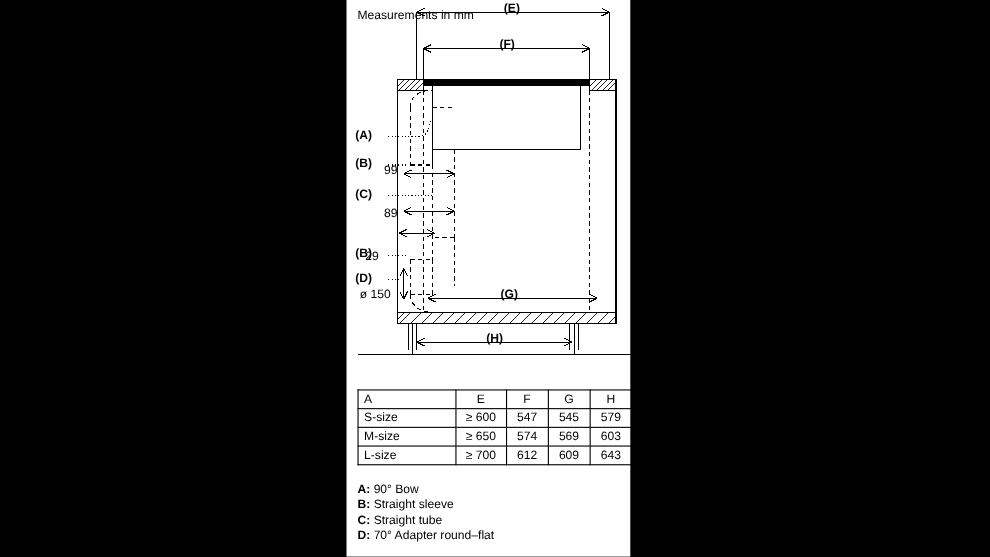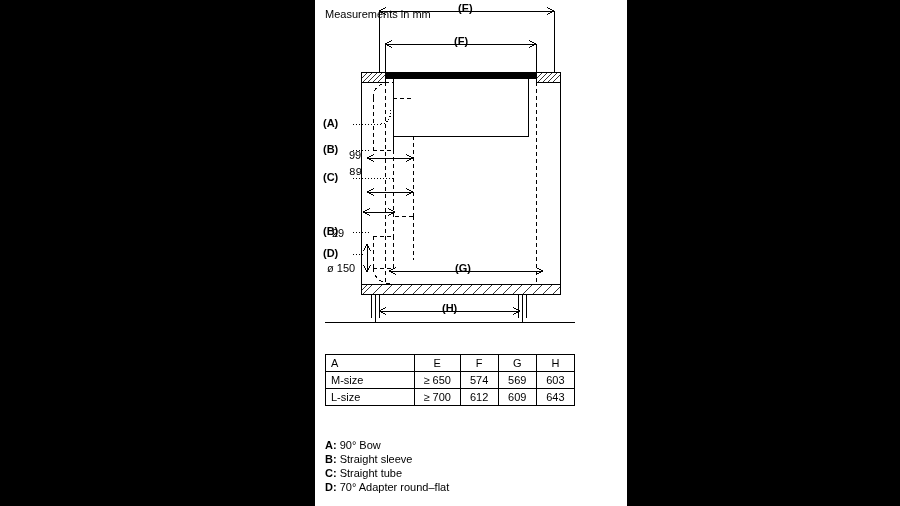--- a/index.html
+++ b/index.html
@@ -1,18 +1,18 @@
 <!DOCTYPE html>
 <html><head>
 <meta charset="utf-8">
 <style>
   html,body{margin:0;padding:0;background:#000;}
   body{width:900px;height:506px;overflow:hidden;font-family:"Liberation Sans",sans-serif;}
   #stage{position:relative;width:900px;height:506px;background:#000;}
-  #sheet{position:absolute;left:315px;top:0;width:312px;height:506px;background:#fff;}
+  #sheet{position:absolute;left:315px;top:0;width:258px;height:506px;background:#fff;}
   .lbl{position:absolute;font-size:11px;color:#000;white-space:nowrap;}
   .bold{font-weight:bold;}
   svg{position:absolute;left:0;top:0;}
   table{position:absolute;border-collapse:collapse;font-size:11px;color:#000;}
   td,th{border:1px solid #000;padding:2px 5px;font-weight:normal;text-align:left;}
   .num{text-align:center;}
   .legend{position:absolute;font-size:11px;line-height:14px;color:#000;}
   .legend div{white-space:nowrap;}
   .legend b{font-weight:bold;}
 </style>
@@ -173,35 +173,42 @@
     <div class="lbl bold" style="left:139px;top:35px;">(F)</div>
     <div class="lbl bold" style="left:8px;top:117px;">(A)</div>
     <div class="lbl bold" style="left:8px;top:143px;">(B)</div>
     <div class="lbl bold" style="left:8px;top:171px;">(C)</div>
     <div class="lbl bold" style="left:8px;top:225px;">(B)</div>
     <div class="lbl bold" style="left:8px;top:247px;">(D)</div>
     <div class="lbl bold" style="left:140px;top:262px;">(G)</div>
     <div class="lbl bold" style="left:127px;top:302px;">(H)</div>
 
     <div class="lbl" style="left:34px;top:149px;">99</div>
-    <div class="lbl" style="left:34px;top:166px;font-family:Liberation Mono, monospace;">89</div>
+    <div class="lbl" style="left:34px;top:188px;">89</div>
     <div class="lbl" style="left:17px;top:203px;margin-top:24px;">29</div>
     <div class="lbl" style="left:12px;top:262px;">ø 150</div>
 
     <table style="left:10px;top:354px;width:250px;">
       <thead>
         <tr>
           <th style="width:110px;">A</th>
           <th class="num" style="width:44px;">E</th>
           <th class="num" style="width:32px;">F</th>
           <th class="num" style="width:32px;">G</th>
           <th class="num" style="width:32px;">H</th>
         </tr>
       </thead>
       <tbody>
+        <tr>
+          <td>S-size</td>
+          <td class="num">≥ 600</td>
+          <td class="num">547</td>
+          <td class="num">545</td>
+          <td class="num">579</td>
+        </tr>
         <tr>
           <td>M-size</td>
           <td class="num">≥ 650</td>
           <td class="num">574</td>
           <td class="num">569</td>
           <td class="num">603</td>
         </tr>
         <tr>
           <td>L-size</td>
           <td class="num">≥ 700</td>

